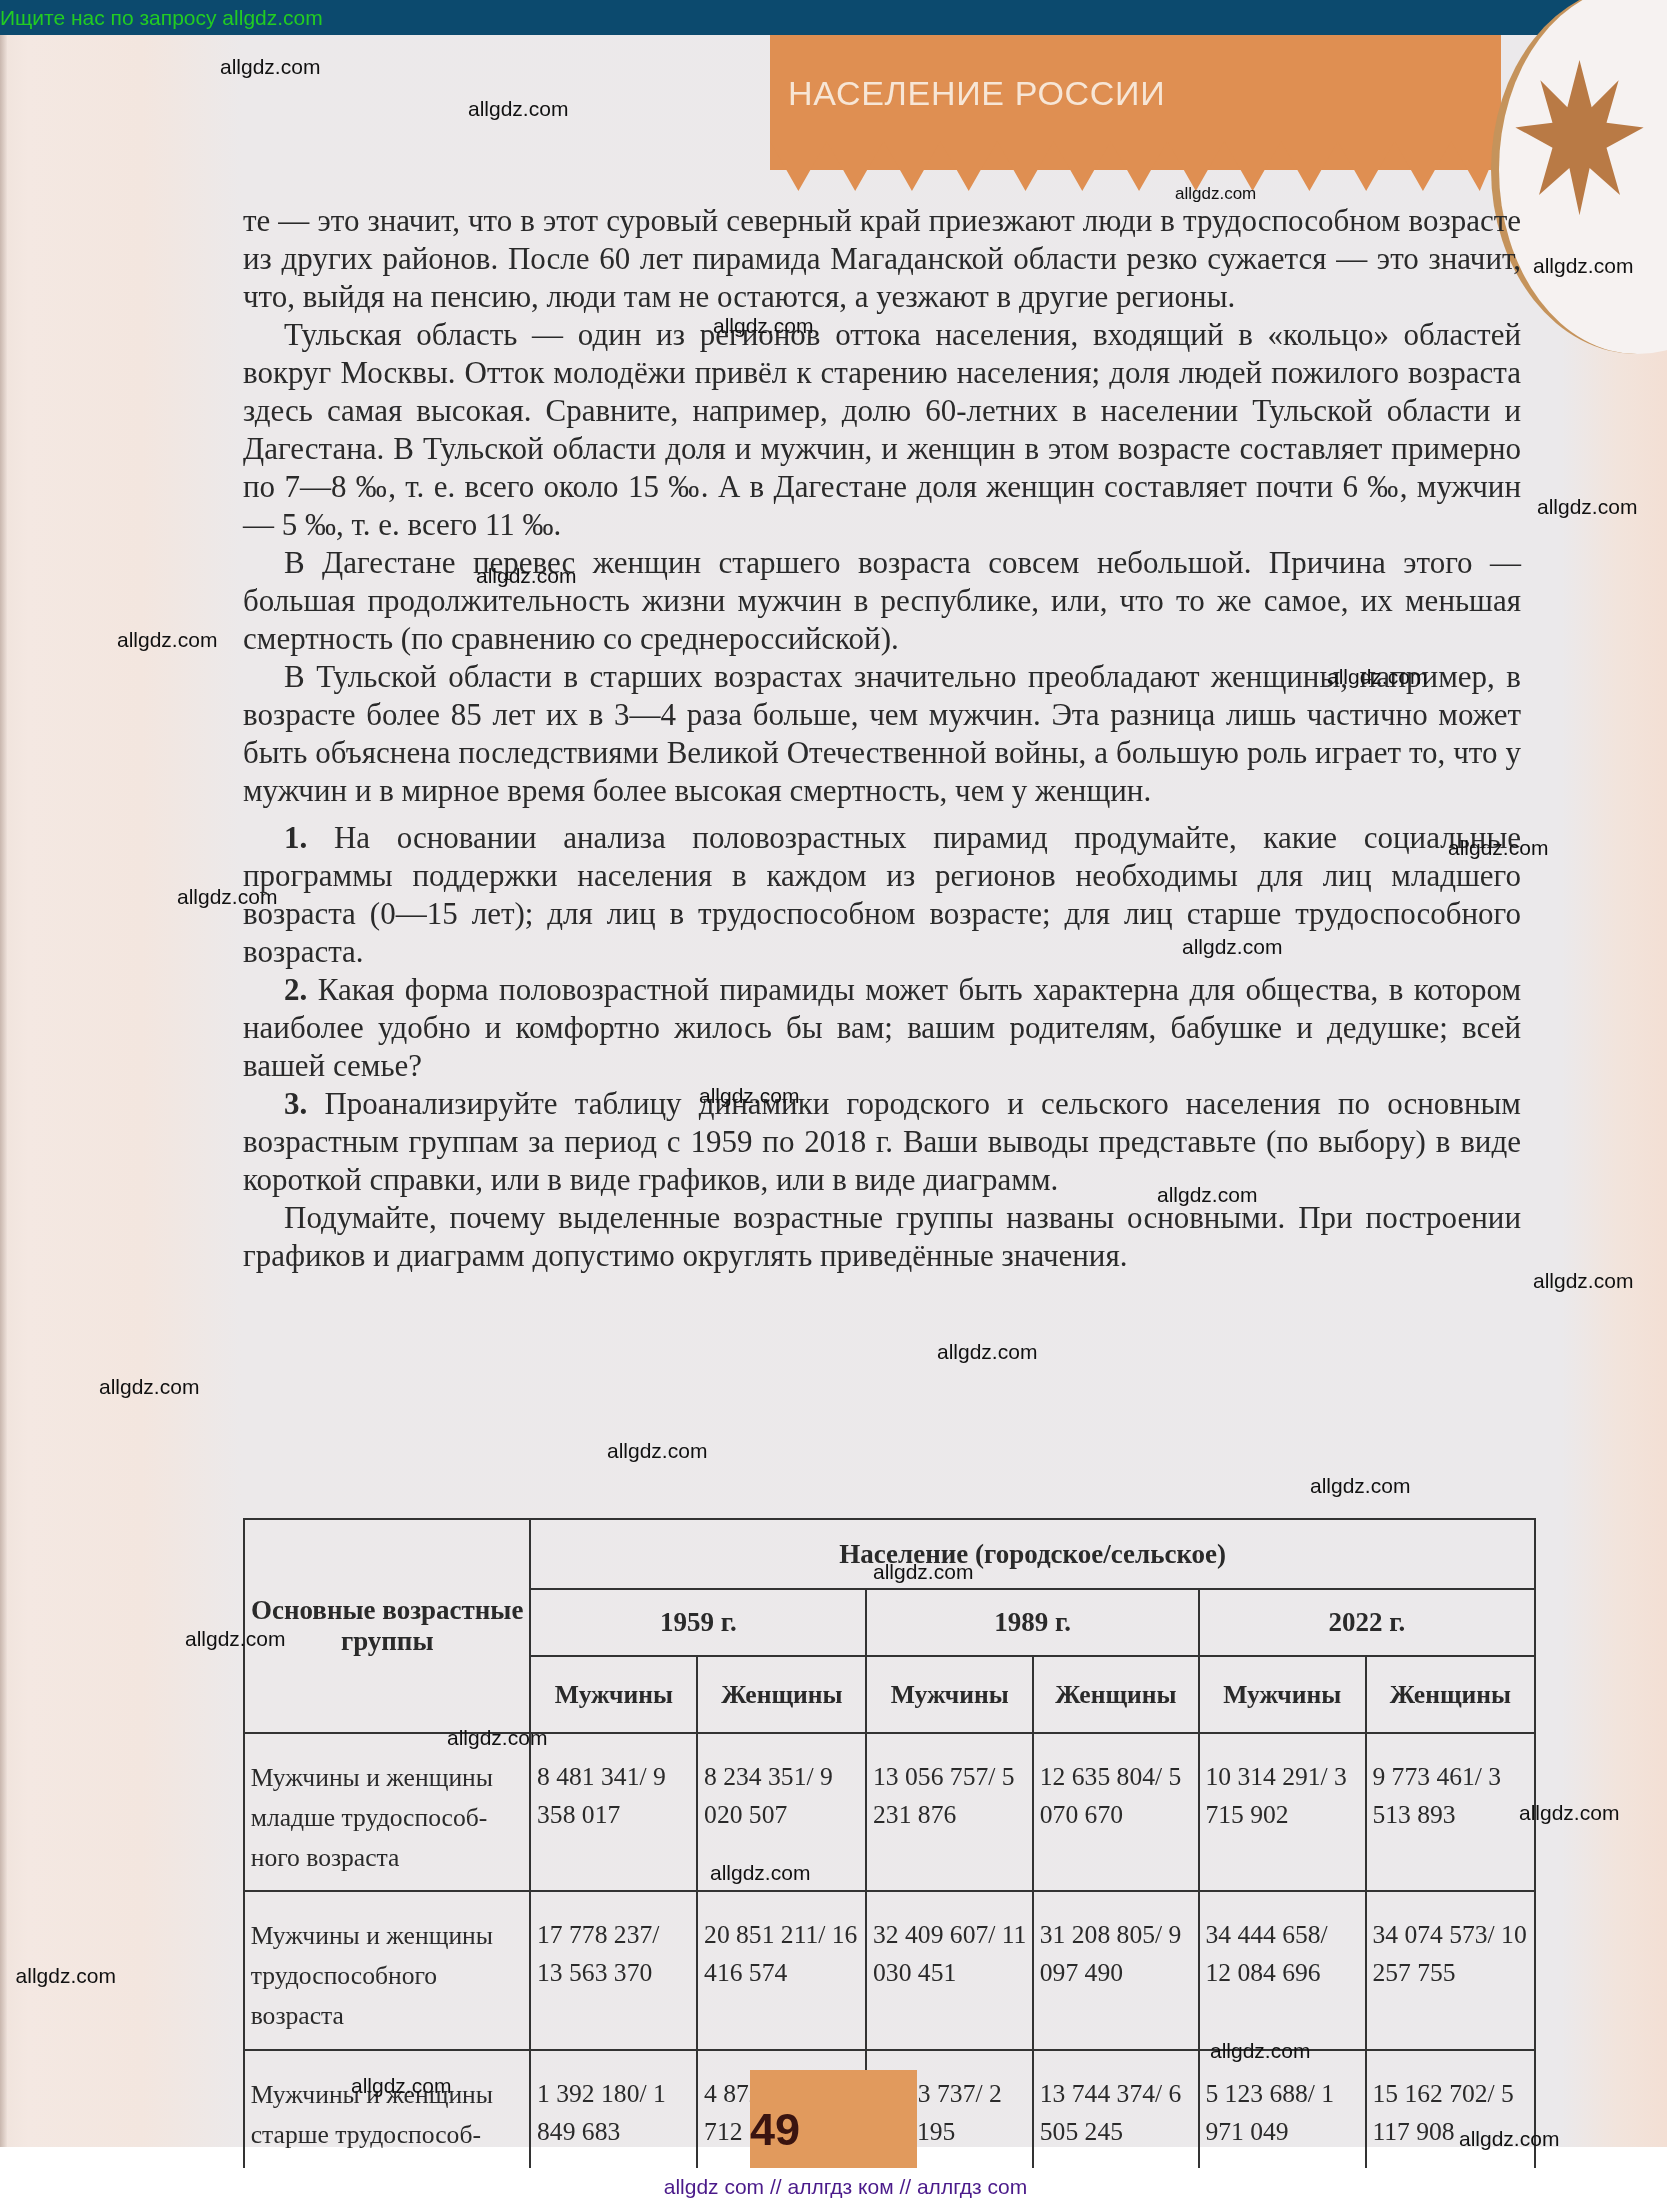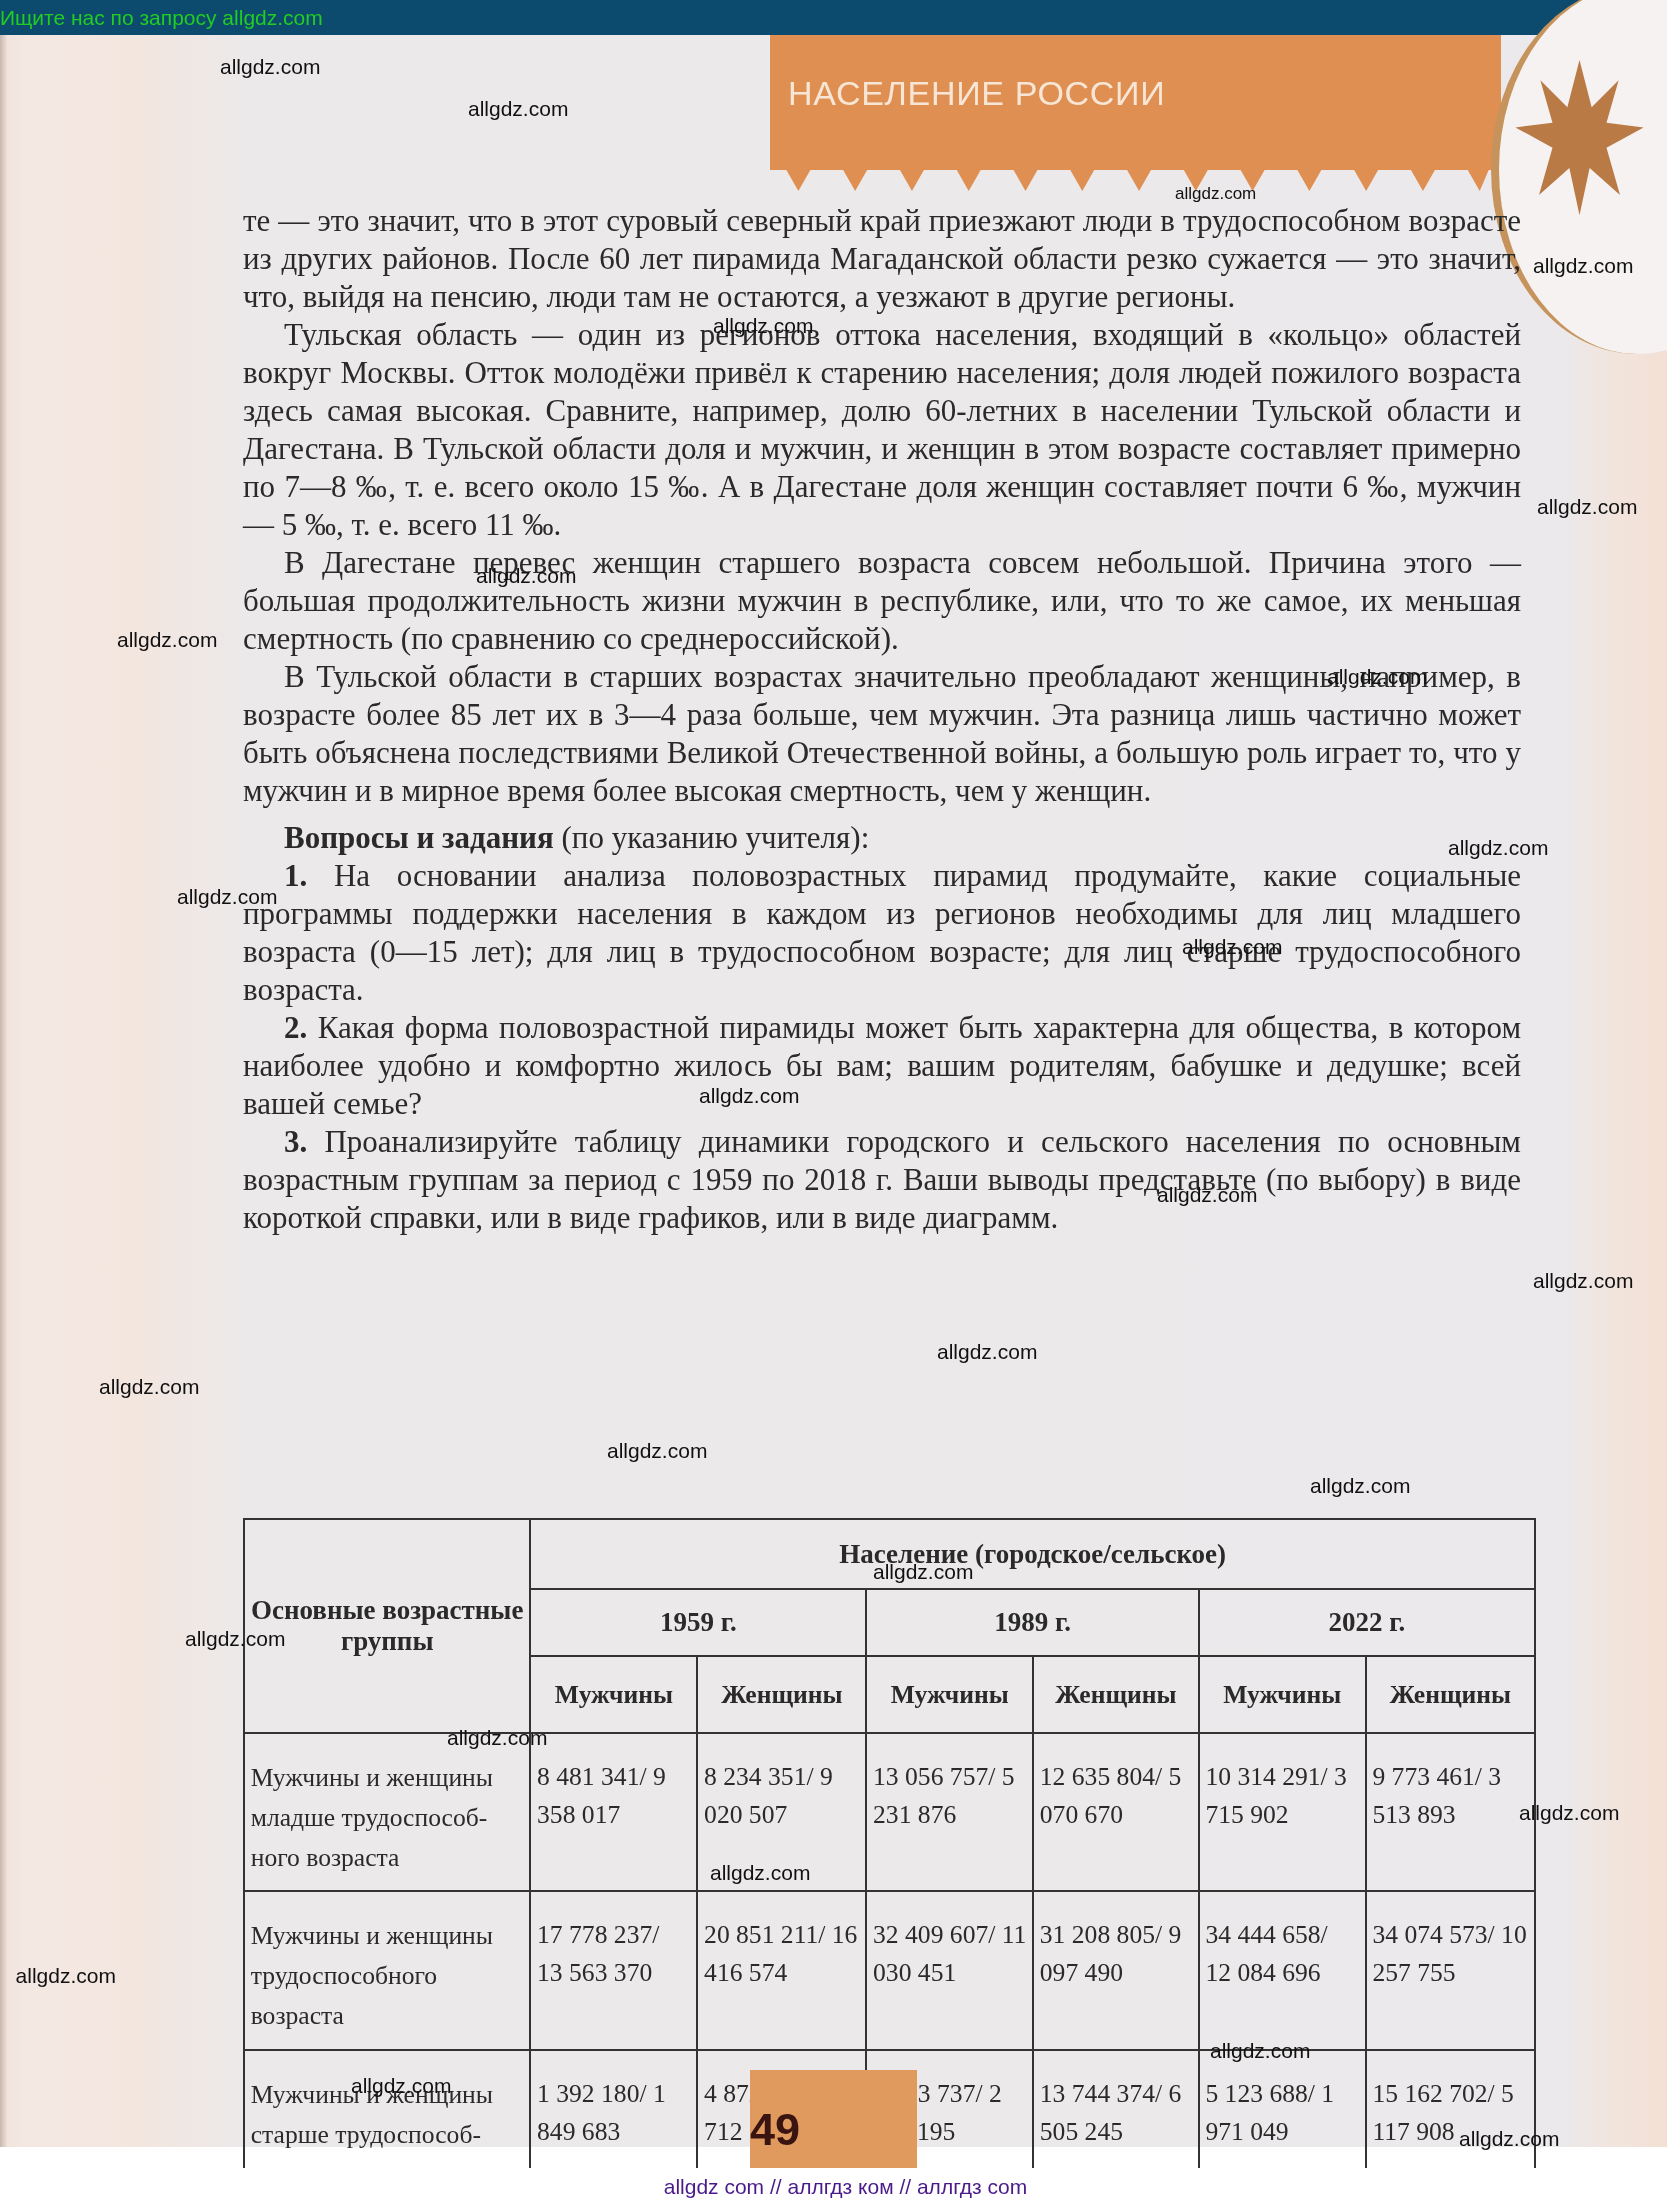--- a/index.html
+++ b/index.html
@@ -101,31 +101,29 @@
     <polygon fill="#b97a45" points="0,-115 18,-45 58,-85 40,-22 95,-15 40,15 60,85 15,45 0,115 -15,45 -60,85 -40,15 -95,-15 -40,-22 -58,-85 -18,-45"></polygon>
   </svg>
 
   <div class="content">
     <p>те — это значит, что в этот суровый северный край приезжают люди в трудоспособном возрасте из других районов. После 60 лет пирамида Магаданской области резко сужается — это значит, что, выйдя на пенсию, люди там не остаются, а уезжают в другие регионы.</p>
     <p class="indent">Тульская область — один из регионов оттока населения, входящий в «кольцо» областей вокруг Москвы. Отток молодёжи привёл к старению населения; доля людей пожилого возраста здесь самая высокая. Сравните, например, долю 60-летних в населении Тульской области и Дагестана. В Тульской области доля и мужчин, и женщин в этом возрасте составляет примерно по 7—8 ‰, т. е. всего около 15 ‰. А в Дагестане доля женщин составляет почти 6 ‰, мужчин — 5 ‰, т. е. всего 11 ‰.</p>
     <p class="indent">В Дагестане перевес женщин старшего возраста совсем небольшой. Причина этого — большая продолжительность жизни мужчин в республике, или, что то же самое, их меньшая смертность (по сравнению со среднероссийской).</p>
     <p class="indent">В Тульской области в старших возрастах значительно преобладают женщины, например, в возрасте более 85 лет их в 3—4 раза больше, чем мужчин. Эта разница лишь частично может быть объяснена последствиями Великой Отечественной войны, а большую роль играет то, что у мужчин и в мирное время более высокая смертность, чем у женщин.</p>
     <div class="gap"></div>
     <p class="indent">
-      <span class="bold">Вопросы и задания</span><span> (по указанию учителя):</span>
-    </p>
-    <p class="indent">
       <span class="bold">1.</span><span> На основании анализа половозрастных пирамид продумайте, какие социальные программы поддержки населения в каждом из регионов необходимы для лиц младшего возраста (0—15 лет); для лиц в трудоспособном возрасте; для лиц старше трудоспособного возраста.</span>
     </p>
     <p class="indent">
       <span class="bold">2.</span><span> Какая форма половозрастной пирамиды может быть характерна для общества, в котором наиболее удобно и комфортно жилось бы вам; вашим родителям, бабушке и дедушке; всей вашей семье?</span>
     </p>
     <p class="indent">
       <span class="bold">3.</span><span> Проанализируйте таблицу динамики городского и сельского населения по основным возрастным группам за период с 1959 по 2018 г. Ваши выводы представьте (по выбору) в виде короткой справки, или в виде графиков, или в виде диаграмм.</span>
     </p>
+    <p class="indent">Подумайте, почему выделенные возрастные группы названы основными. При построении графиков и диаграмм допустимо округлять приведённые значения.</p>
   </div>
 
   <table class="data-table">
     <tbody>
         <tr class="hdr-group">
       <th rowspan="3">Основные возрастные группы</th>
       <th colspan="6">Население (городское/сельское)</th>
     </tr>
     <tr class="hdr-year">
       <th colspan="2">1959 г.</th>

